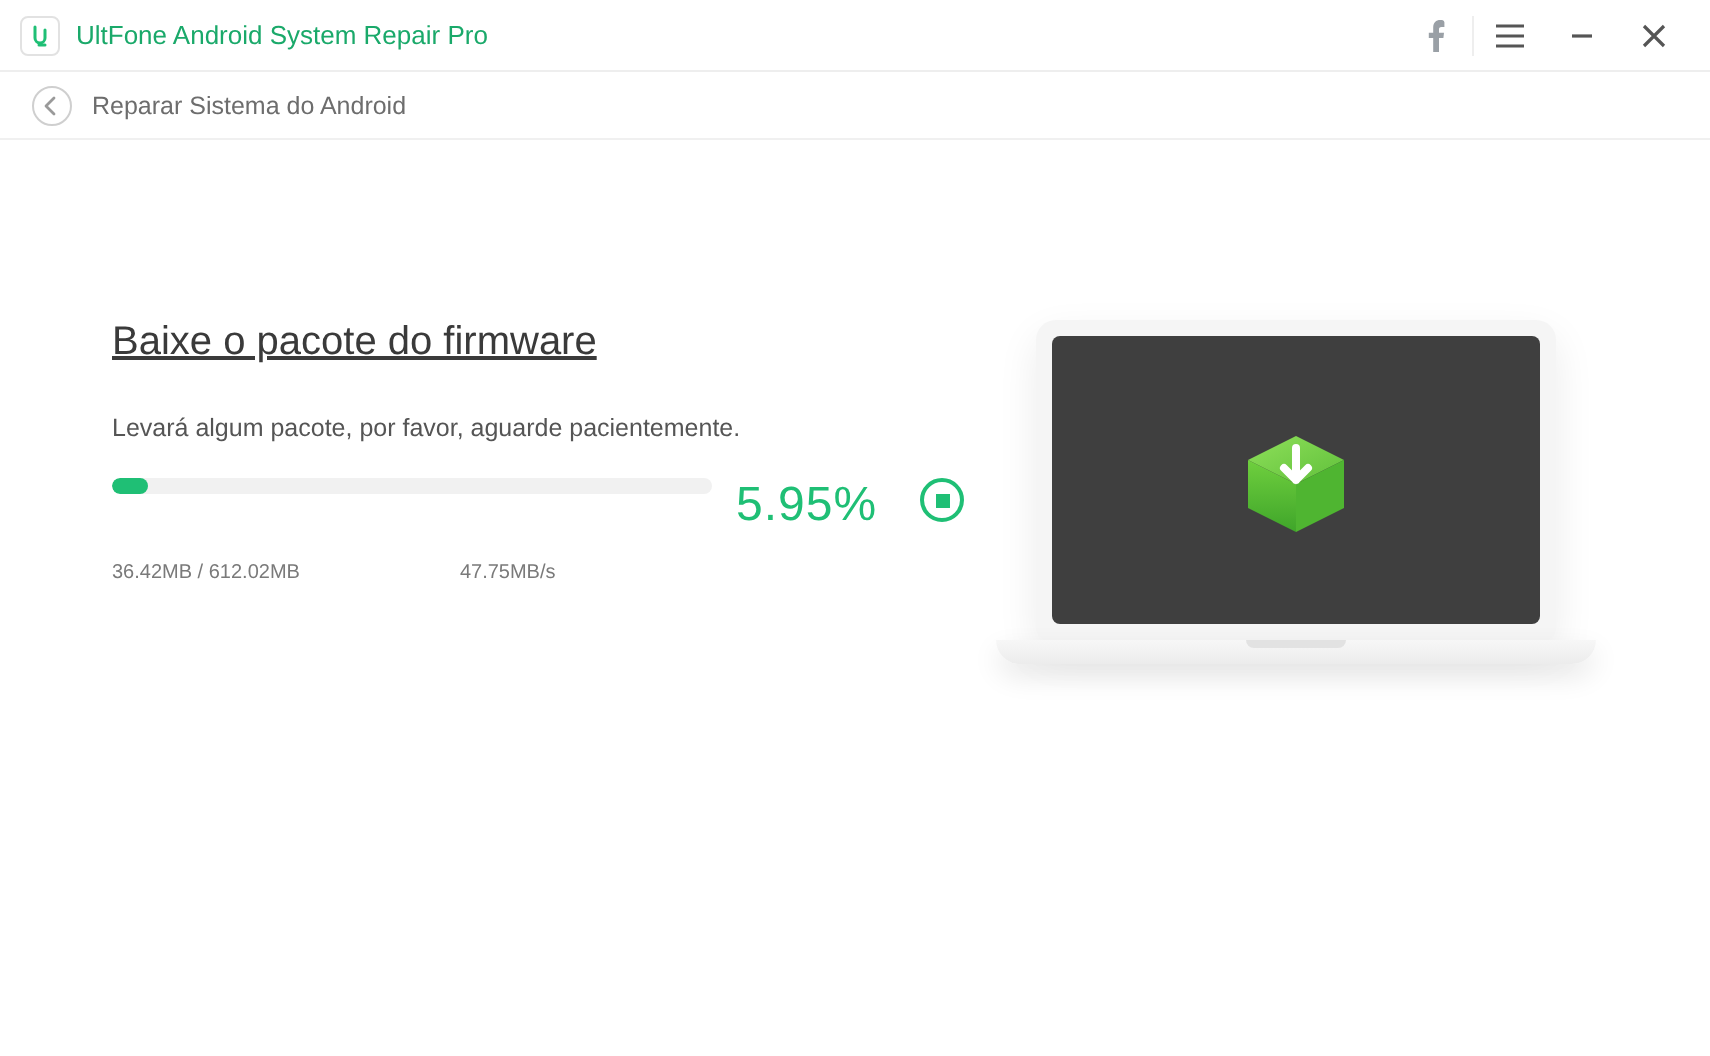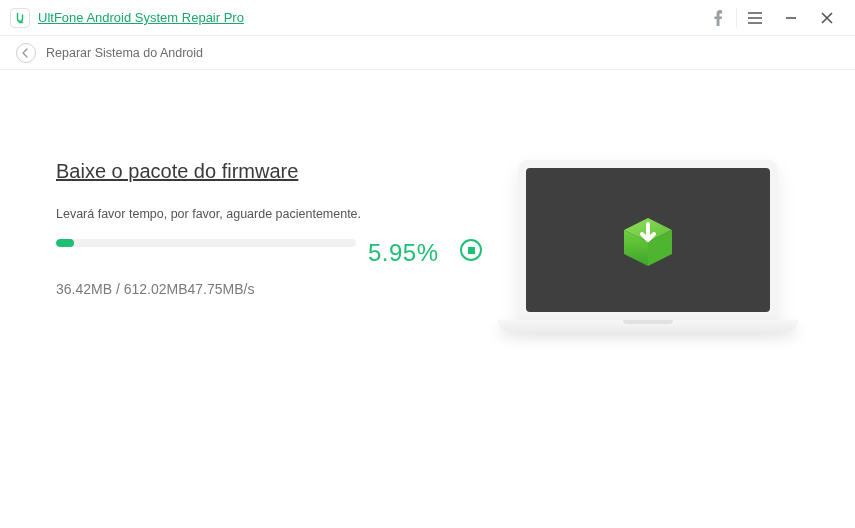--- a/index.html
+++ b/index.html
@@ -24,21 +24,20 @@
     border-radius: 4px;
     display: flex; align-items: center; justify-content: center;
     margin-right: 8px;
     background: #fff;
   }
   .app-title {
     color: #1aa96a;
     font-size: 13px;
     font-weight: 500;
     flex: 0 0 auto;
-    text-decoration: underline;
   }
   .titlebar-spacer { flex: 1; }
   .titlebar-controls {
     display: flex;
     align-items: center;
     gap: 0;
   }
   .tb-btn {
     width: 36px; height: 36px;
     display: flex; align-items: center; justify-content: center;
@@ -120,21 +119,22 @@
     border-radius: 50%;
     display: flex; align-items: center; justify-content: center;
     cursor: pointer;
   }
   .stop-btn .sq {
     width: 7px; height: 7px;
     background: #1fbf75;
   }
   .stats {
     display: flex;
-    font-size: 14px;
+    gap: 80px;
+    font-size: 10px;
     color: #7a7a7a;
   }
   .right {
     flex: 1;
     display: flex;
     align-items: flex-start;
     justify-content: center;
     padding-top: 0;
   }
   .laptop {
@@ -217,21 +217,21 @@
     <svg width="10" height="10" viewBox="0 0 10 10">
         <path d="M6 1 L2 5 L6 9" fill="none" stroke="#9a9a9a" stroke-width="1.4" stroke-linecap="round" stroke-linejoin="round"></path>
       </svg>
   </div>
   <span>Reparar Sistema do Android</span>
 </div>
 
 <div class="main">
   <div class="left">
     <div class="heading">Baixe o pacote do firmware</div>
-    <div class="subtext">Levará favor tempo, por favor, aguarde pacientemente.</div>
+    <div class="subtext">Levará algum pacote, por favor, aguarde pacientemente.</div>
     <div class="progress-row">
       <div class="progress-track">
         <div class="progress-fill" id="progress-fill" style="width: 5.95%;"></div>
       </div>
       <div class="pct">5.95%</div>
       <div class="stop-btn">
         <div class="sq"></div>
       </div>
     </div>
     <div class="stats">

